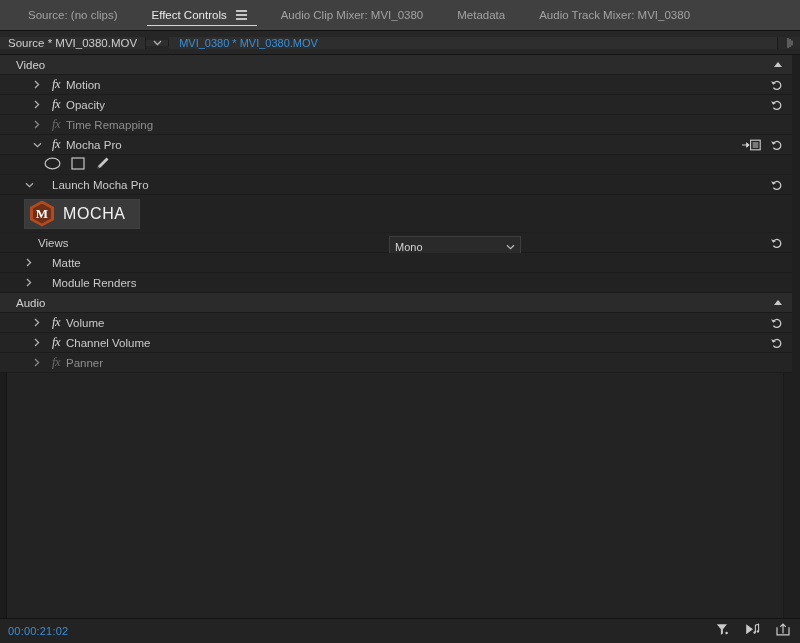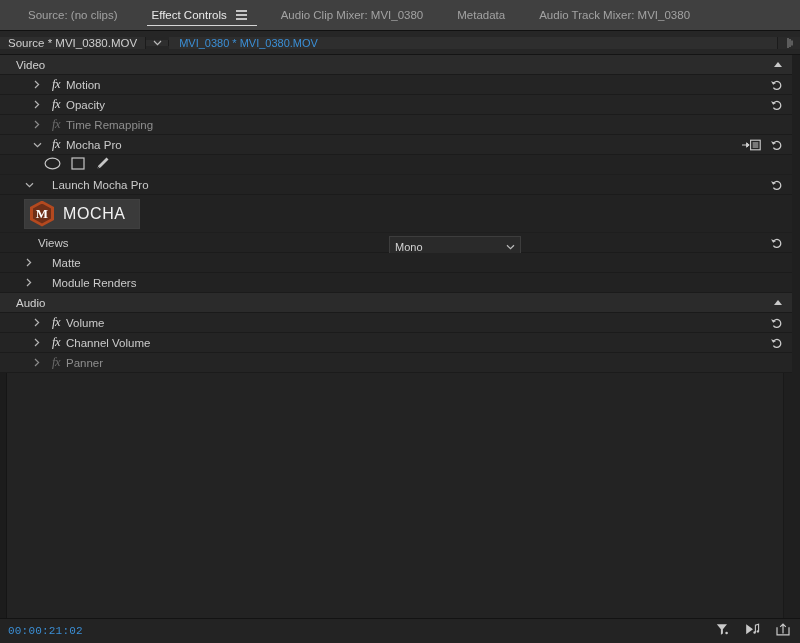--- a/index.html
+++ b/index.html
@@ -302,21 +302,21 @@
     border-top: 1px solid #131313;
     display: flex;
     align-items: center;
     justify-content: space-between;
     padding: 0 10px 0 8px;
     flex: 0 0 auto;
   }
   .timecode {
     font-size: 11px;
     color: #3b8fd6;
-    font-family: Liberation Mono, monospace;
+    font-family: Liberation Sans, sans-serif;
     letter-spacing: 0.2px;
   }
   .bottom-icons {
     display: flex;
     align-items: center;
     gap: 16px;
   }
 
   
   .right-rail {

